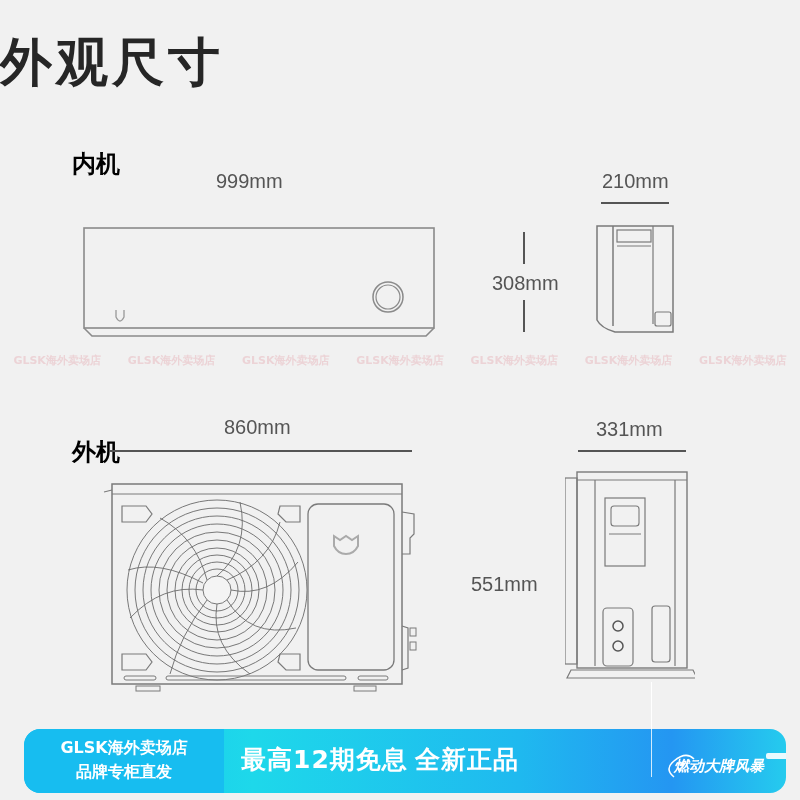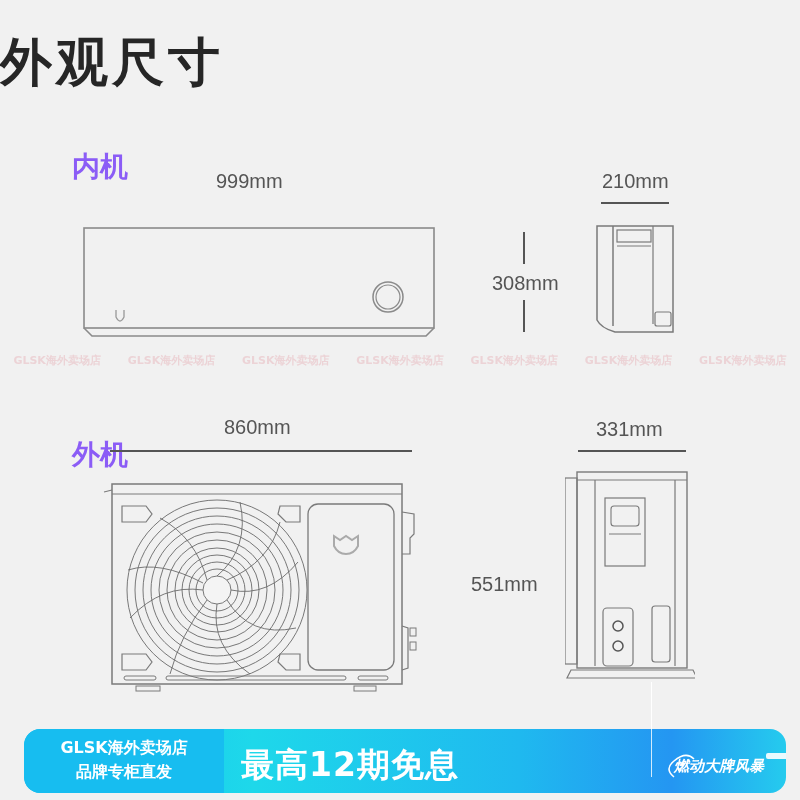--- a/index.html
+++ b/index.html
@@ -1,28 +1,28 @@
 <!DOCTYPE html>
 <html><head>
 <meta charset="utf-8">
 <style>
   html,body{margin:0;padding:0;}
   body{width:800px;height:800px;background:#f1f1f1;position:relative;overflow:hidden;font-family:"DejaVu Sans","Liberation Sans",sans-serif;color:#333;}
   .abs{position:absolute;}
   .title{left:0;top:28px;width:800px;text-align:left;font-size:52px;font-weight:bold;color:#262626;letter-spacing:4px;}
-  .section-label{font-size:28px;font-weight:bold;color:#8b5cf6;font-family:Liberation Mono, monospace;}
+  .section-label{font-size:24px;font-weight:bold;color:#000000;font-family:Liberation Mono, monospace;}
   .dim{font-size:20px;color:#555;font-family:"Liberation Sans","DejaVu Sans",sans-serif;}
   .dimline{background:#555;}
   .watermark{top:353px;left:0;width:800px;display:flex;justify-content:space-around;font-size:11px;font-weight:bold;color:#ecd3d6;}
   .banner{left:24px;top:729px;width:762px;height:64px;border-radius:16px;overflow:hidden;background:linear-gradient(90deg,#16bff0 0%,#1ed8ea 30%,#1fb9ef 65%,#2496f2 85%,#25cbee 100%);}
   .banner .left{position:absolute;left:0;top:0;width:200px;height:64px;background:#17bdf0;border-radius:16px 0 0 16px;}
   .banner .l1,.banner .l2{position:absolute;left:0;width:200px;text-align:center;color:#fff;font-weight:bold;font-size:16px;}
   .banner .l1{top:9px;}
   .banner .l2{top:33px;}
-  .banner .slogan{position:absolute;top:14px;color:#fff;font-weight:bold;font-size:33px;letter-spacing:1px;}
+  .banner .slogan{position:absolute;top:14px;color:#fff;font-weight:bold;font-size:25px;letter-spacing:1px;}
   .banner .divider{position:absolute;left:627px;top:0;width:1px;height:48px;background:#fff;opacity:.8;}
   .banner .promo{position:absolute;left:650px;top:28px;color:#fff;font-style:italic;font-size:15px;font-weight:bold;}
   .banner .tag{position:absolute;left:742px;top:24px;width:26px;height:6px;background:#fff;border-radius:2px;opacity:.9;}
 </style>
 </head>
 <body>
 
 <div class="abs title">外观尺寸</div>
 
 <div class="abs section-label" style="left:72px;top:148px;">内机</div>
@@ -131,19 +131,20 @@
   <path d="M6 200 L128 200 L132 208 L2 208 Z" fill="none" stroke="#7a7a7a" stroke-width="1.2"></path>
 </svg>
 <div class="abs" style="left:651px;top:682px;width:1px;height:47px;background:#fff;"></div>
 
 <div class="abs banner">
   <div class="left">
     <div class="l1">GLSK海外卖场店</div>
     <div class="l2">品牌专柜直发</div>
   </div>
   <div class="slogan" style="left:217px;">最高12期免息</div>
+  <div class="slogan" style="left:391px;">全新正品</div>
   <div class="divider"></div>
   <svg class="abs" style="left:636px;top:20px;" width="40" height="34">
     <path d="M14 28 Q4 20 14 12 Q26 2 34 10" fill="none" stroke="#fff" stroke-width="1.6"></path>
   </svg>
   <div class="promo">燃动大牌风暴</div>
   <div class="tag"></div>
 </div>
 
 </body></html>

